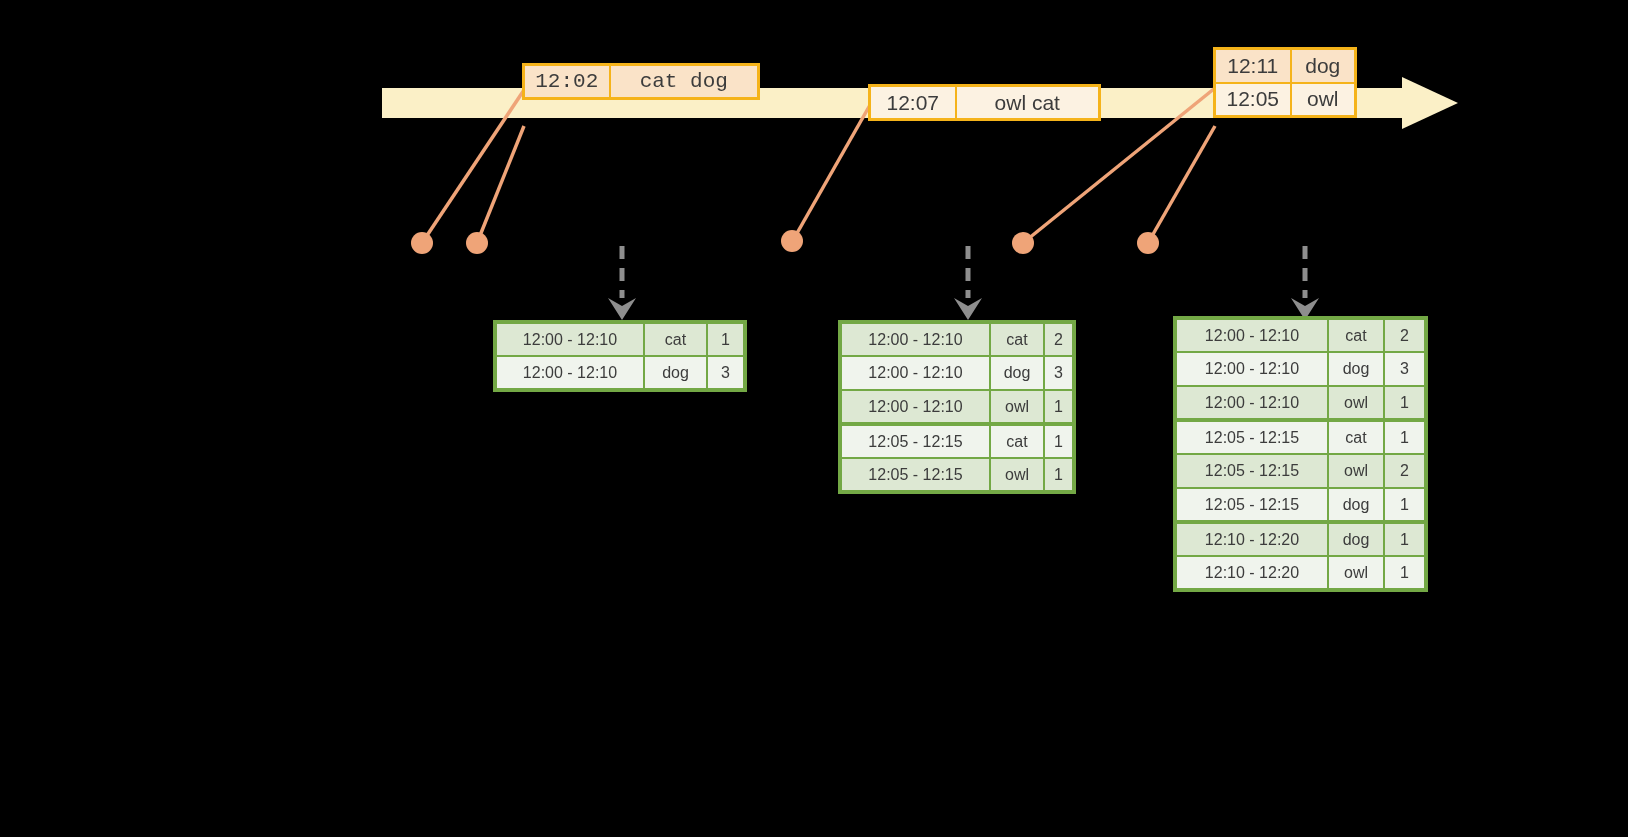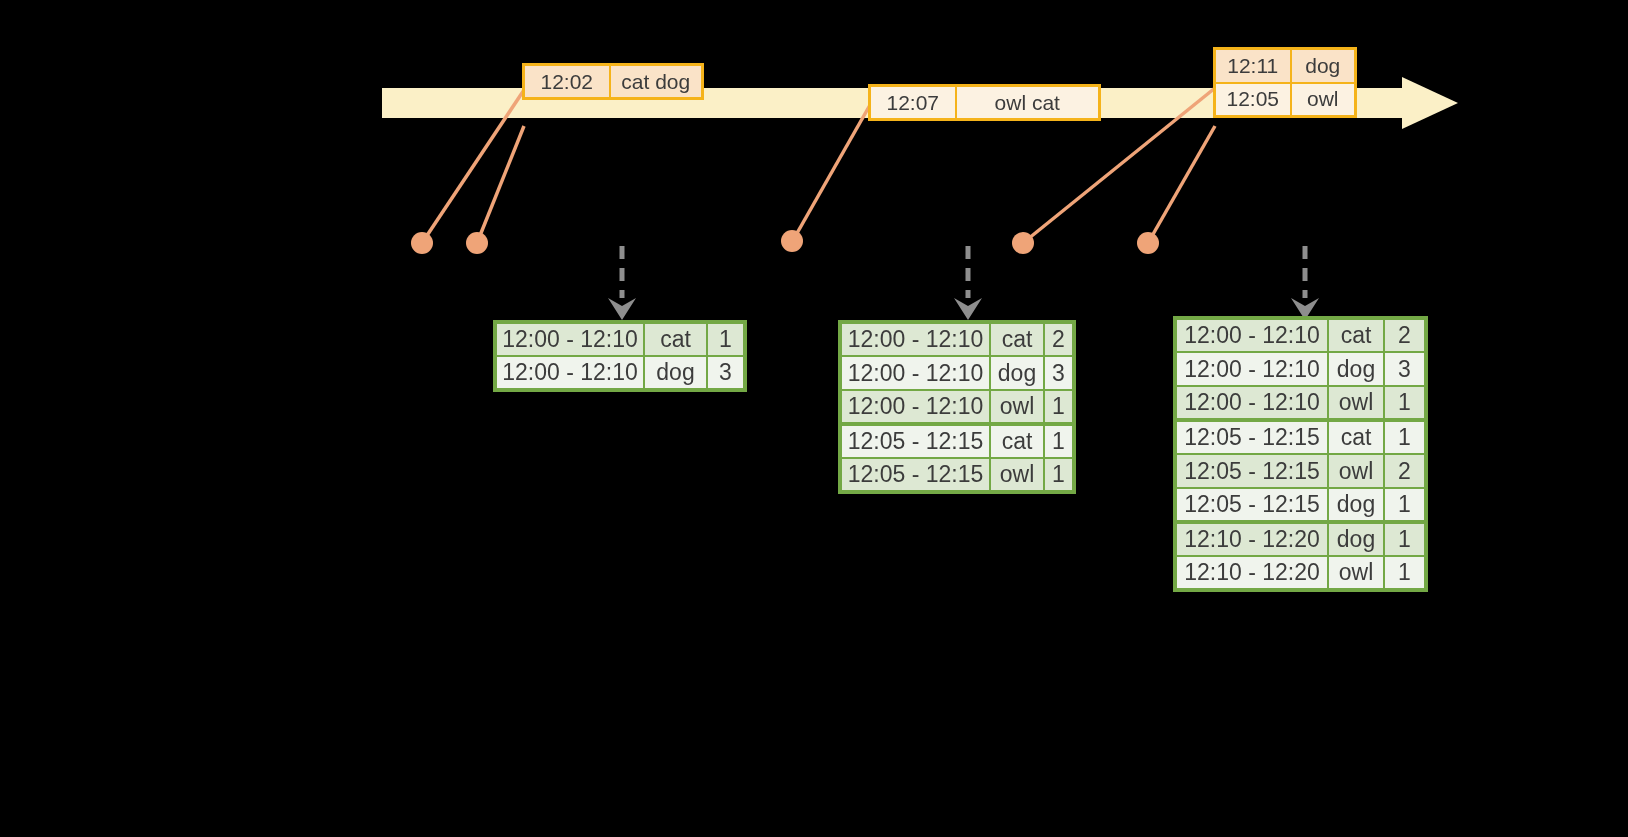--- a/index.html
+++ b/index.html
@@ -37,21 +37,21 @@
     border-collapse: collapse; table-layout: fixed;
     text-align: center;
   }
   
   .event-table { border: 3px solid var(--event-border, #f5b31a); font-size: 21px; }
   .event-table td { border: 2px solid var(--event-border, #f5b31a); height: 34px; padding: 0 6px; overflow: hidden; white-space: nowrap; }
   tr.row-dark  td { background: var(--event-row-dark, #fae3c8); }
   tr.row-light td { background: var(--event-row-light, #fcf2e2); }
 
   
-  .result-table { border: 4px solid var(--result-border, #73a845); font-size: 23px; }
+  .result-table { border: 4px solid var(--result-border, #73a845); font-size: 16px; }
   .result-table td { border: 2px solid var(--result-border, #73a845); height: 34px; padding: 0 4px; overflow: hidden; white-space: nowrap; }
   .result-table tr.g-dark  td { background: var(--result-row-dark, #dde8d3); }
   .result-table tr.g-light td { background: var(--result-row-light, #f0f4ed); }
   .result-table tr.group-sep td { border-top-width: 4px; }
 </style>
 </head>
 <body>
 
 <div class="canvas">
 
@@ -72,21 +72,21 @@
     <circle class="dot" cx="1148" cy="243" r="11"></circle>
 
     <line class="dash" x1="622" y1="246" x2="622" y2="298"></line>
     <polygon class="dash-head" points="608,298 622,306 636,298 622,320"></polygon>
     <line class="dash" x1="968" y1="246" x2="968" y2="298"></line>
     <polygon class="dash-head" points="954,298 968,306 982,298 968,320"></polygon>
     <line class="dash" x1="1305" y1="246" x2="1305" y2="298"></line>
     <polygon class="dash-head" points="1291,298 1305,306 1319,298 1305,320"></polygon>
   </svg>
 
-  <table class="tbl event-table" style="left:522px; top:63px; width:182px;">
+  <table class="tbl event-table" style="left:522px; top:63px; width:238px;font-family:Liberation Mono, monospace;">
     <colgroup>
         <col style="width:86px">
         <col>
       </colgroup>
     <tbody>
         <tr class="row-dark">
       <td>12:02</td>
       <td>cat dog</td>
     </tr>
   </tbody>

